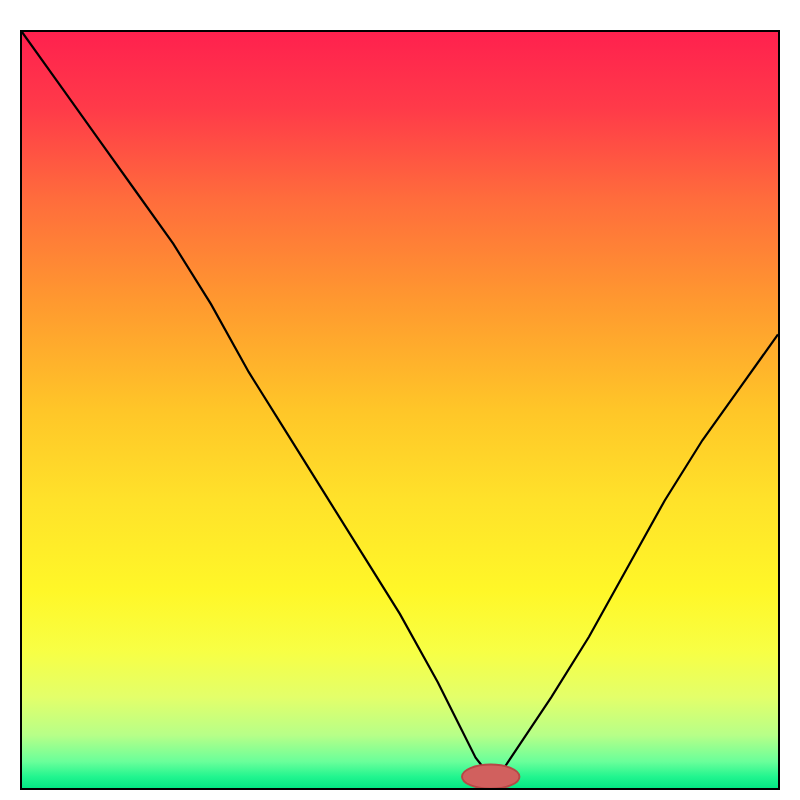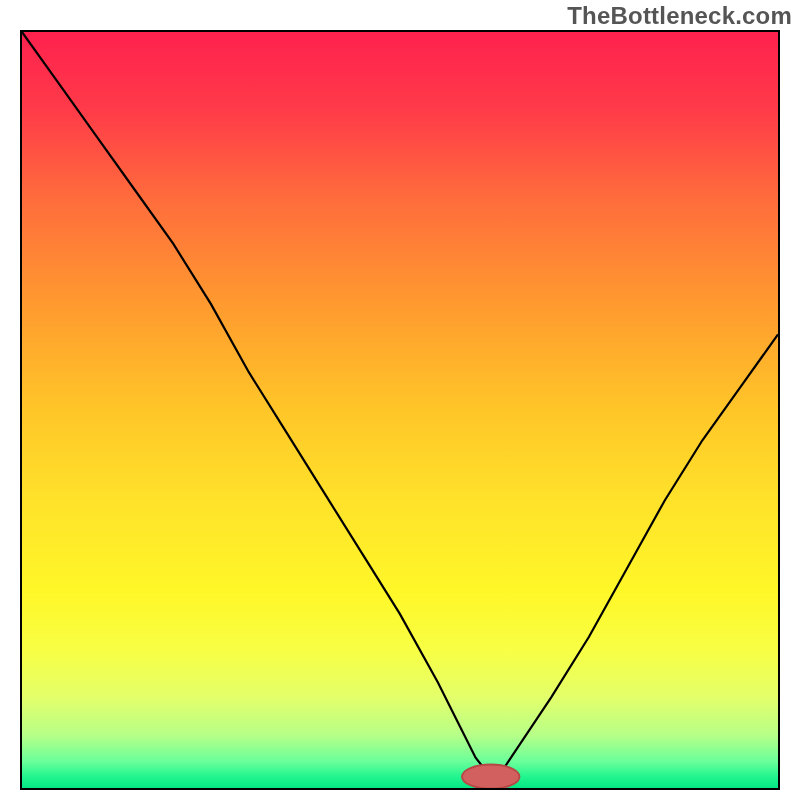--- a/index.html
+++ b/index.html
@@ -39,21 +39,20 @@
   .plot-svg {
     display: block;
     width: 100%;
     height: 100%;
   }
 </style>
 </head>
 <body>
 
 <div class="stage">
-  <div class="watermark">TheBottleneck.com</div>
 
   <div class="plot-frame">
     <svg class="plot-svg" viewBox="0 0 100 100" preserveAspectRatio="none">
       <defs>
         <linearGradient id="bg-grad" x1="0" y1="0" x2="0" y2="1">
             <stop offset="0.00%" stop-color="#ff214e"></stop>
             <stop offset="10.00%" stop-color="#ff3a49"></stop>
             <stop offset="22.00%" stop-color="#ff6c3c"></stop>
             <stop offset="36.00%" stop-color="#ff9a2f"></stop>
             <stop offset="50.00%" stop-color="#ffc628"></stop>

